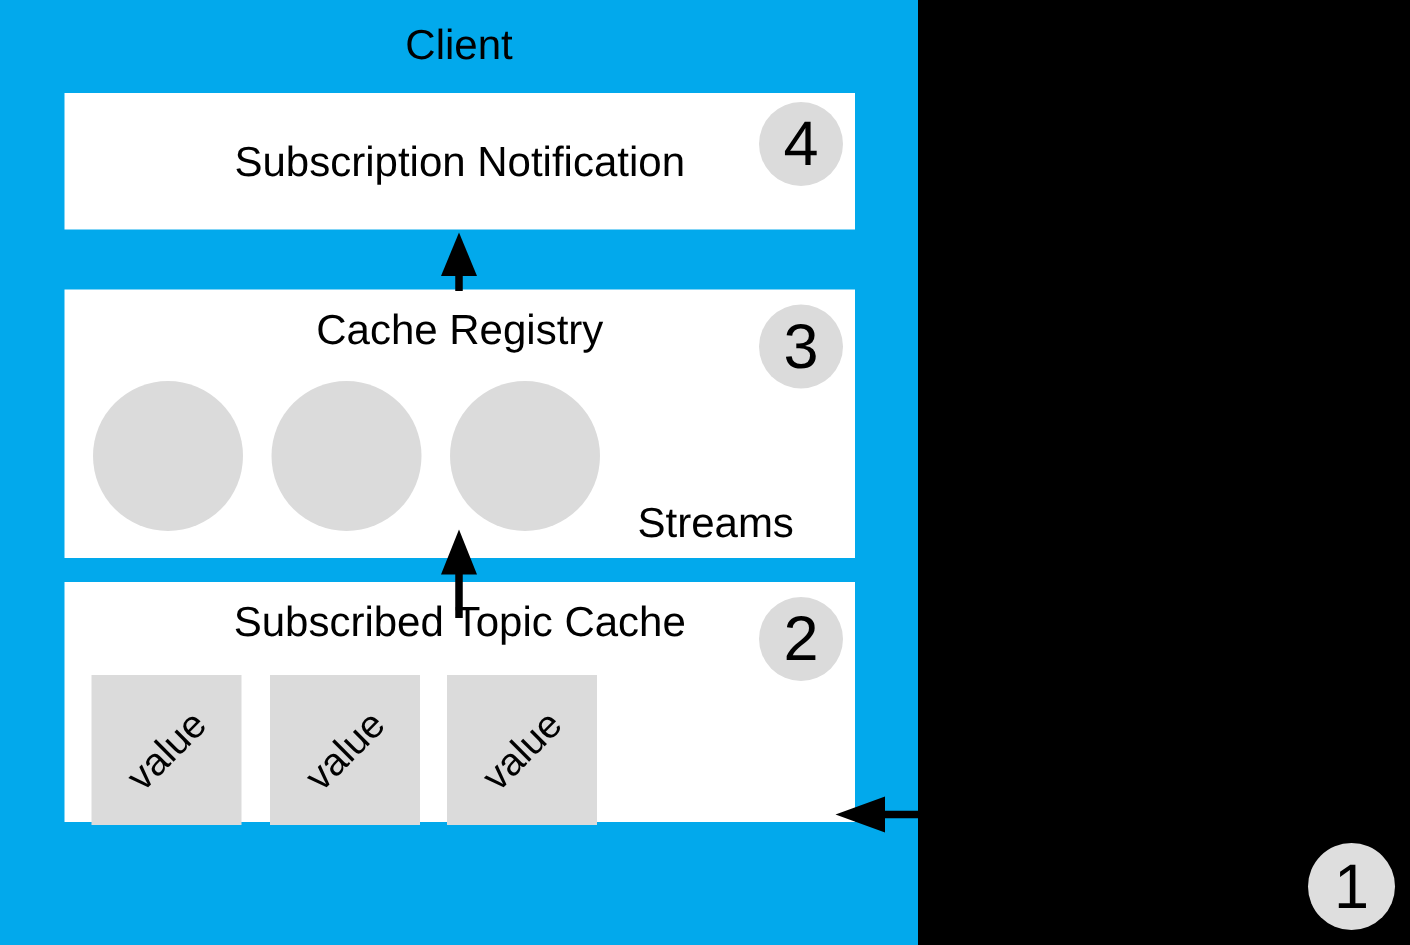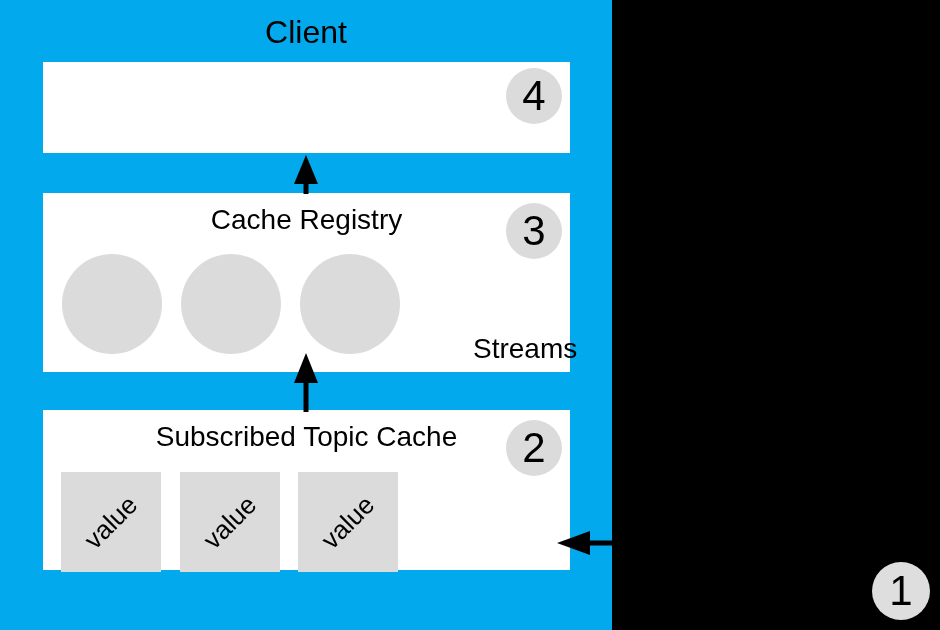--- a/index.html
+++ b/index.html
@@ -18,32 +18,32 @@
   .panel {
     position: absolute;
     left: 0; top: 0;
     width: 612px; height: 630px;
     background: #02A9EC;
   }
   .client-title {
     position: absolute;
     top: 14px; left: 0; width: 612px;
     text-align: center;
-    font-size: 32px;
+    font-size: 28px;
     color: #000;
   }
   .box {
     position: absolute;
     left: 43px;
     width: 527px;
     background: #ffffff;
   }
   .box-notification { top: 62px;  height: 91px;  }
   .box-registry     { top: 193px; height: 179px; }
-  .box-cache        { top: 410px; height: 160px; }
+  .box-cache        { top: 388px; height: 160px; }
   .box-title {
     position: absolute;
     left: 0; right: 0;
     text-align: center;
     font-size: 28px;
     white-space: nowrap;
   }
   .title-centered { top: 50%; transform: translateY(-50%); }
   .title-top      { top: 11px; }
   .badge {
@@ -90,41 +90,41 @@
   .value-square .value-label {
     transform: rotate(-45deg);
     font-size: 26px;
     white-space: nowrap;
   }
   .corner-caption {
     position: absolute;
     left: 382px;
     font-size: 28px;
     white-space: nowrap;
-    margin-left: 48px;
   }
   .caption-streams { top: 140px; }
   .caption-topics  { top: 138px; }
   .arrows {
     position: absolute;
     left: 0; top: 0;
     width: 940px; height: 630px;
     pointer-events: none;
   }
 </style>
 </head>
 <body>
 
 <div class="stage">
 
   <div class="panel">
 
     <div class="client-title">Client</div>
 
     <div class="box box-notification">
+      <div class="box-title title-centered">Subscription Notification</div>
       <div class="badge badge-in-notification">4</div>
     </div>
 
     <div class="box box-registry">
       <div class="box-title title-top">Cache Registry</div>
       <div class="badge badge-in-registry">3</div>
       <div class="stream-circle circle-1"></div>
       <div class="stream-circle circle-2"></div>
       <div class="stream-circle circle-3"></div>
       <div class="corner-caption caption-streams">Streams</div>

